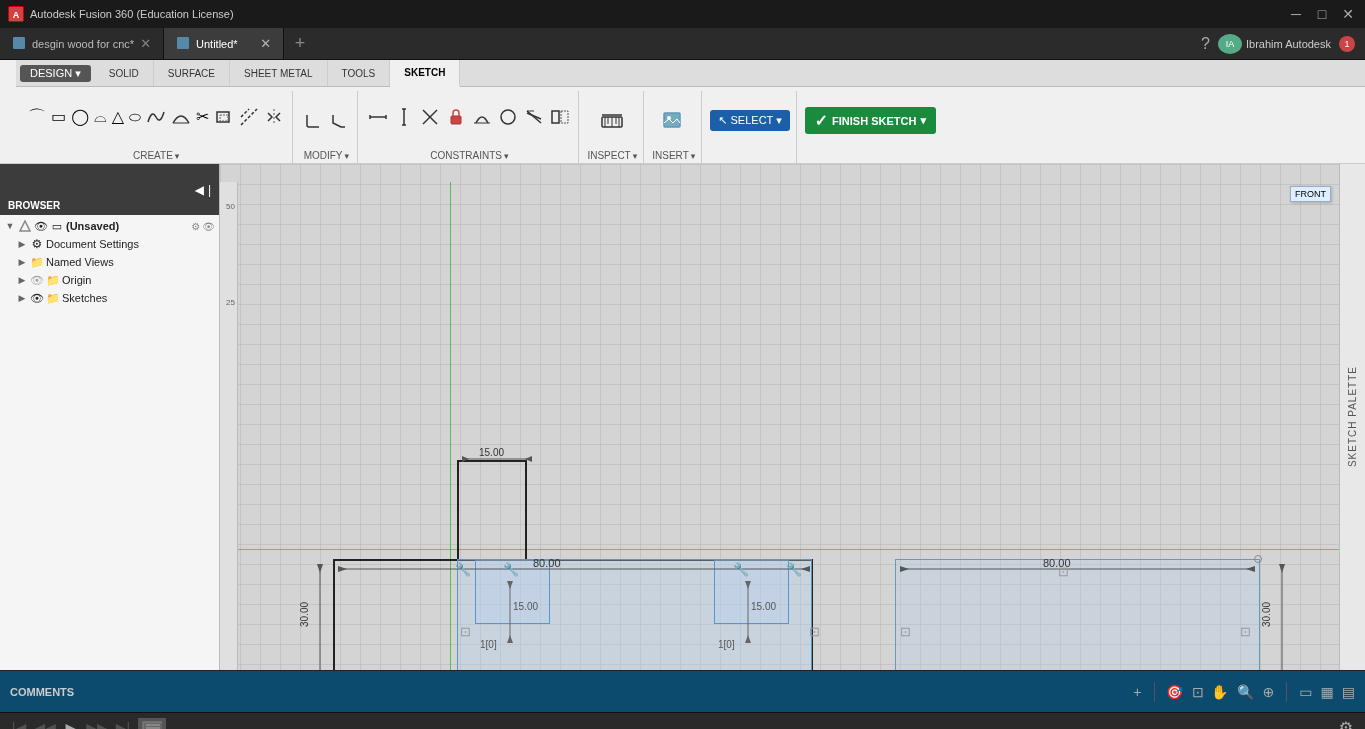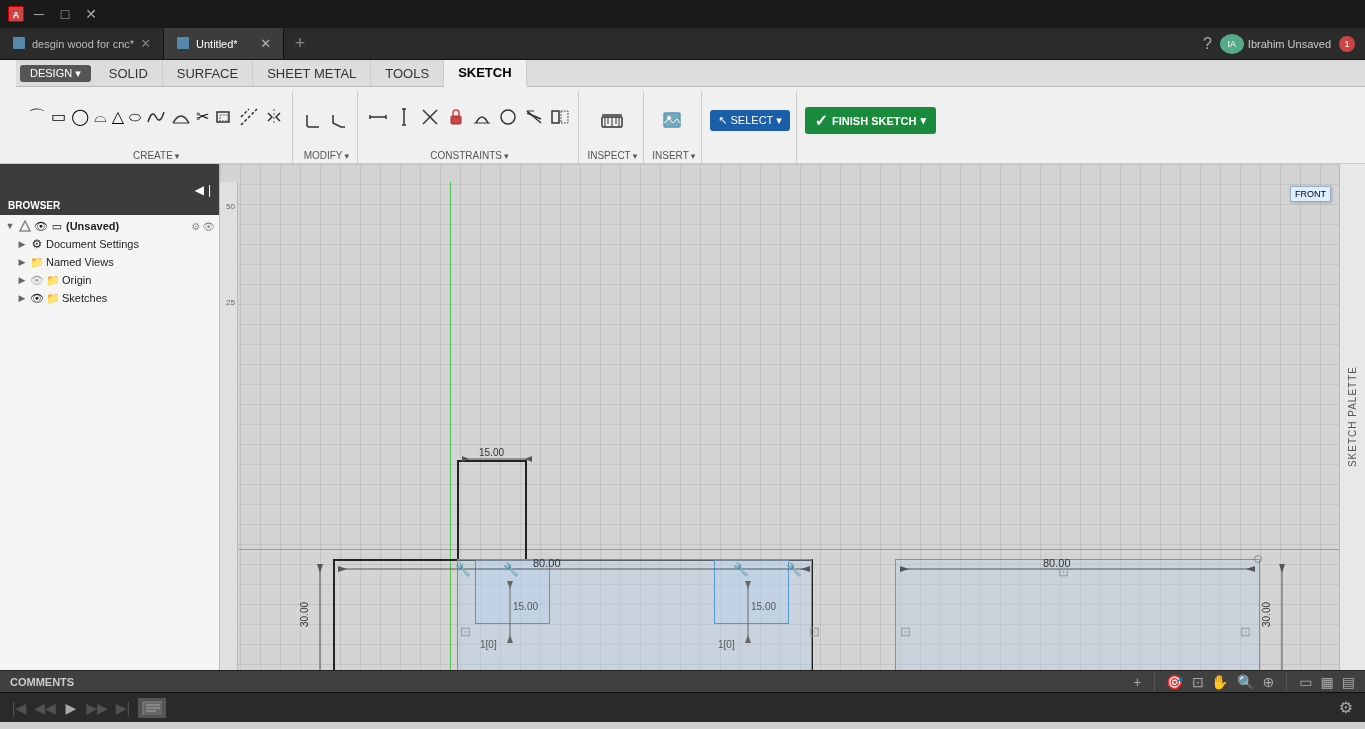--- a/index.html
+++ b/index.html
@@ -46,21 +46,21 @@
     }
     .ribbon-tabs {
       display: flex;
       background: #e0e0e0;
       height: 26px;
       align-items: stretch;
       border-bottom: 1px solid #ccc;
     }
     .ribbon-tab {
       padding: 0 14px;
-      font-size: 13px;
+      font-size: 10px;
       color: #333;
       cursor: pointer;
       display: flex;
       align-items: center;
       border-right: 1px solid #ccc;
       text-align: right;
     }
     .ribbon-tab.active {
       background: #f0f0f0;
       color: #000;
@@ -216,22 +216,22 @@
       box-shadow: 1px 1px 3px rgba(0,0,0,0.2);
     }
     .cube-front {
       position: absolute;
       top: 14px;
       right: 4px;
       background: #ddeeff;
       border-color: #99aacc;
     }
     #comments-section {
-      height: 22px;
-      background: #404040;
+      height: 42px;
+      background: #0c4a6e;
       display: flex;
       align-items: center;
       padding: 0 10px;
       gap: 8px;
       border-top: 1px solid #222;
     }
     .comments-label { color: #ccc; font-size: 11px; font-weight: bold; flex: 1; }
     .bottom-icon { color: #aaa; font-size: 14px; cursor: pointer; }
 
     #nav-bar {
@@ -324,20 +324,21 @@
 </head>
 <body>
 
 <div id="titlebar">
   <div class="app-icon">
     <svg width="14" height="14" viewBox="0 0 14 14">
         <rect width="14" height="14" fill="#c44"></rect>
         <text x="7" y="11" text-anchor="middle" fill="white" font-size="9" font-weight="bold">A</text>
       </svg>
   </div>
+  <span class="title-text">Autodesk Fusion 360 (Education License)</span>
   <div class="win-controls">
     <div class="win-btn">─</div>
     <div class="win-btn">□</div>
     <div class="win-btn close">✕</div>
   </div>
 </div>
 
 <div id="tabbar">
   <div class="tab">
     <span>
@@ -355,21 +356,21 @@
         </svg>
     </span>
     <span>Untitled*</span>
     <span class="tab-close">✕</span>
   </div>
   <div class="new-tab-btn">+</div>
   <div class="tab-actions">
     <span style="font-size:16px;cursor:pointer;color:#aaa;">?</span>
     <div class="user-info">
       <div class="avatar">IA</div>
-      <span style="color:#ccc;font-size:11px;">Ibrahim Unsaved</span>
+      <span style="color:#ccc;font-size:11px;">Ibrahim Autodesk</span>
     </div>
     <span style="background:#c44;color:white;border-radius:50%;width:16px;height:16px;display:flex;align-items:center;justify-content:center;font-size:9px;">1</span>
   </div>
 </div>
 
 <div id="ribbon">
   <div style="display:flex; align-items:center; background:#ddd; border-bottom:1px solid #bbb;">
     <button class="design-btn">DESIGN ▾</button>
     <div class="ribbon-tabs" style="flex:1;height:26px;border-bottom:none;background:transparent;">
       <div class="ribbon-tab">SOLID</div>

